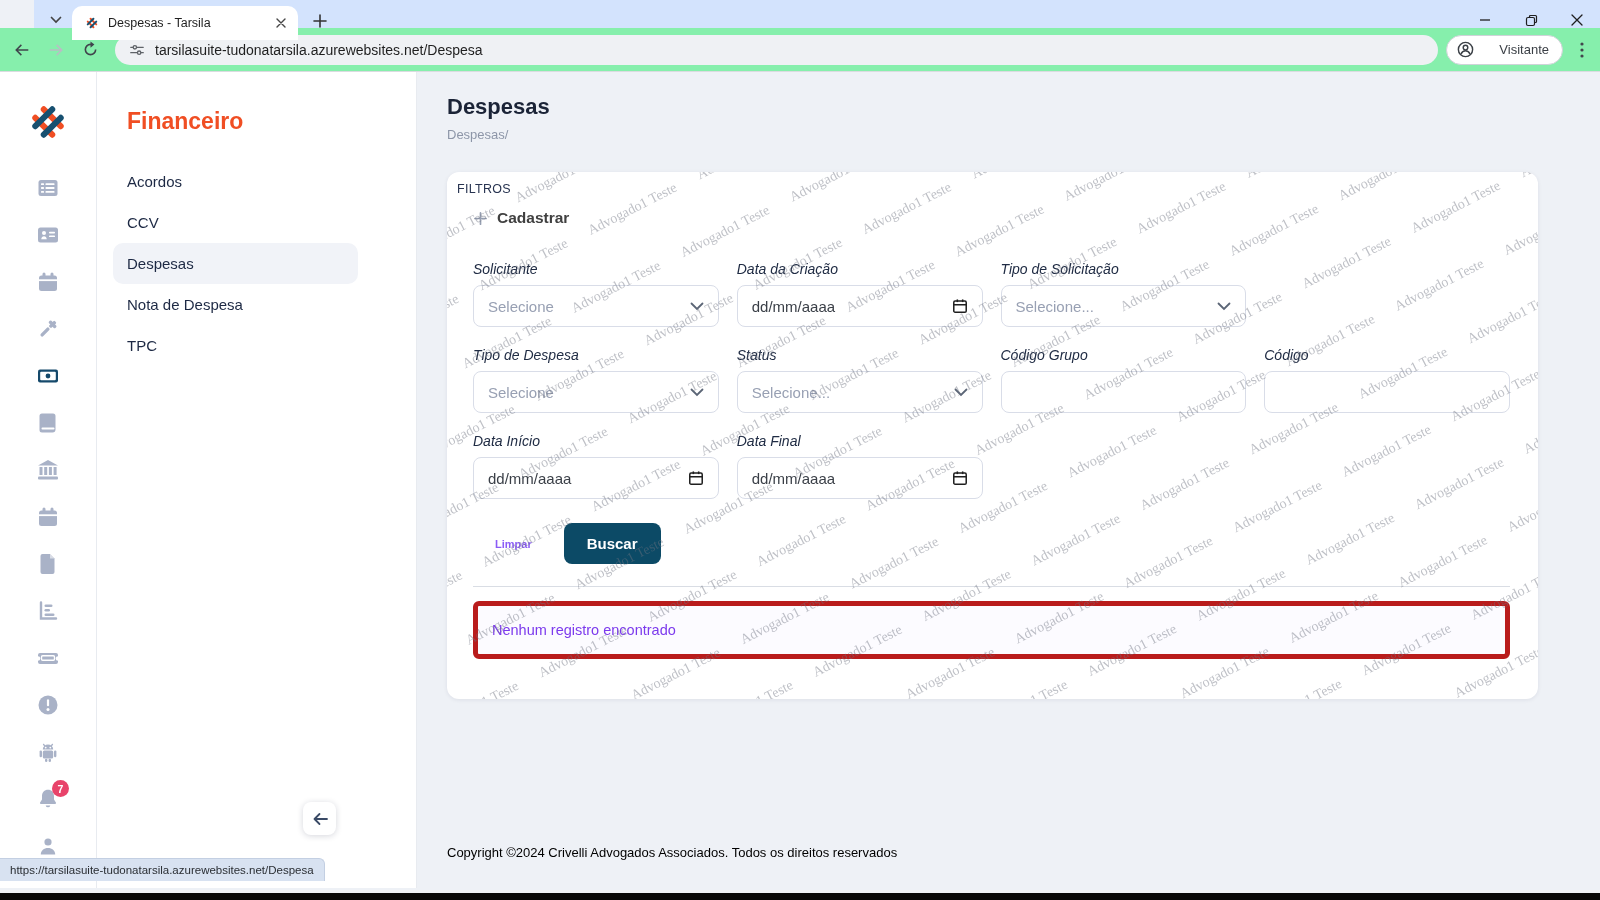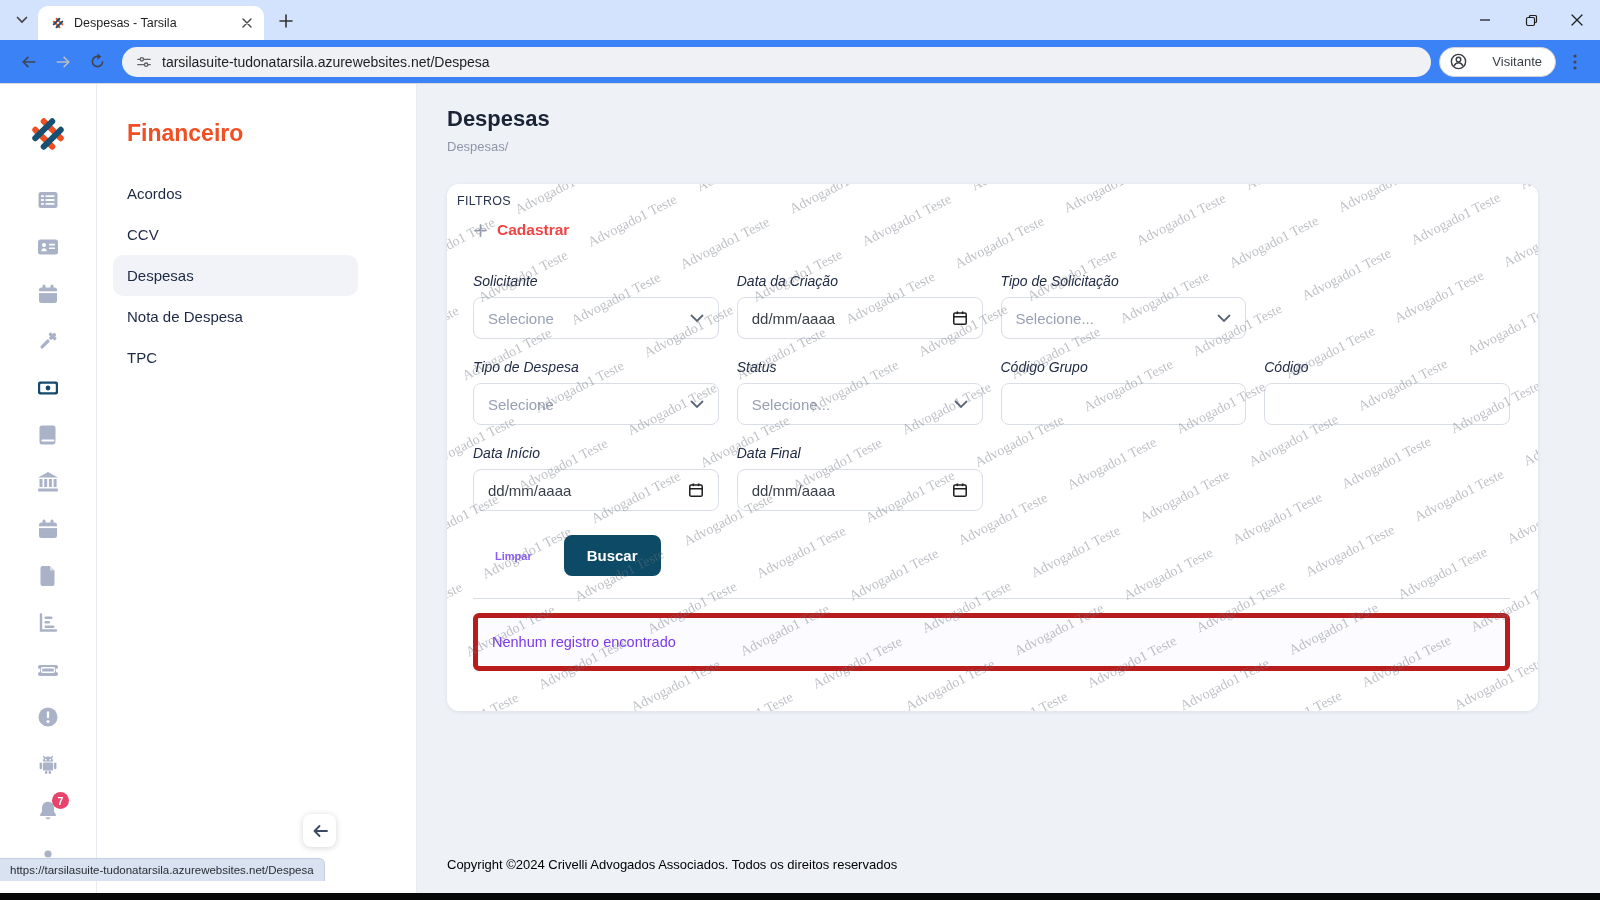--- a/index.html
+++ b/index.html
@@ -1,29 +1,29 @@
 <!DOCTYPE html>
 <html><head>
 <meta charset="utf-8">
 <style>
   * { margin:0; padding:0; box-sizing:border-box; }
   html,body { width:1600px; height:900px; overflow:hidden; }
   body { font-family:"Liberation Sans", sans-serif; position:relative; background:#eef1f6; }
 
   
-  .tabstrip { height:40px; background:#d3e3fd; position:relative; display:flex; align-items:center; }
+  .tabstrip { height:28px; background:#d3e3fd; position:relative; display:flex; align-items:center;margin-left:34px; }
   .tab-search { position:absolute; left:10px; top:8px; width:24px; height:24px; display:flex; align-items:center; justify-content:center; color:#444; cursor:pointer; }
   .tab { position:absolute; left:38px; top:6px; width:226px; height:34px; background:#fff; border-radius:10px 10px 0 0; display:flex; align-items:center; padding:0 8px 0 12px; gap:8px; }
   .tab-title { flex:1; font-size:12.5px; color:#1f1f1f; white-space:nowrap; overflow:hidden; text-overflow:ellipsis; }
   .tab-close { width:18px; height:18px; display:flex; align-items:center; justify-content:center; color:#474747; border-radius:50%; cursor:pointer; }
   .newtab-btn { position:absolute; left:274px; top:9px; width:24px; height:24px; display:flex; align-items:center; justify-content:center; color:#333; cursor:pointer; }
   .win-controls { position:absolute; right:0; top:0; height:40px; display:flex; align-items:center; }
   .win-btn { width:46px; height:40px; display:flex; align-items:center; justify-content:center; color:#1f1f1f; cursor:pointer; }
 
-  .toolbar { height:44px; background:#3b82f6; display:flex; align-items:center; padding:0 12px; border-bottom:1px solid #dadce0; }
+  .toolbar { height:44px; background:#86efac; display:flex; align-items:center; padding:0 5px; border-bottom:1px solid #dadce0; }
   .nav-btn { width:34px; height:34px; border-radius:50%; display:flex; align-items:center; justify-content:center; color:#40454c; cursor:pointer; }
   .nav-btn.disabled { color:#b9bdc4; }
   .urlbar { flex:1; height:30px; background:#eff1f4; border-radius:15px; display:flex; align-items:center; padding:0 14px; margin:0 8px; }
   .url-text { margin-left:10px; font-size:14px; color:#1f1f1f; }
   .profile-pill { height:30px; border:1px solid #cfd3d8; border-radius:15px; display:flex; align-items:center; gap:24px; padding:0 13px 0 9px; background:#fff; cursor:pointer; }
   .profile-label { font-size:13px; color:#3a3f45; }
   .kebab { width:26px; height:30px; display:flex; align-items:center; justify-content:center; color:#42464c; cursor:pointer; margin-left:6px; }
 
   
   .app { display:flex; height:816px; position:relative; }
@@ -39,21 +39,21 @@
   .nav-item { width:245px; height:41px; display:flex; align-items:center; padding-left:14px; font-size:15px; color:#1d2944; border-radius:10px; cursor:pointer; }
   .nav-item.active { background:#f1f3f8; }
 
   .main { flex:1; display:flex; flex-direction:column; background:#eef1f6; padding:22px 62px 0 30px; overflow:hidden; }
   .page-title { font-size:22px; font-weight:700; color:#1b2437; }
   .breadcrumb { font-size:13px; color:#8d96a8; margin-top:7px; margin-bottom:30px; }
 
   .card { position:relative; background:#fff; border-radius:12px; box-shadow:0 1px 4px rgba(20,30,60,.08); padding:10px 28px 40px 26px; }
   .filters-legend { font-size:12.5px; color:#273350; margin:0 0 13px -16px; letter-spacing:.3px; }
   .add-btn { display:inline-flex; align-items:center; gap:9px; background:none; border:none; cursor:pointer; margin-bottom:34px; font-family:inherit; }
-  .add-btn-label { font-size:15.5px; font-weight:600; color:#ef4444; }
+  .add-btn-label { font-size:15.5px; font-weight:600; color:#404040; }
 
   .filter-grid { display:grid; grid-template-columns:repeat(4,1fr); column-gap:18px; row-gap:20px; }
   .field-label { display:block; font-size:14px; color:#202c44; margin-bottom:8px;font-style:italic; }
   .input-box { position:relative; height:42px; border:1px solid #d9dde8; border-radius:8px; background:#fff; display:flex; align-items:center; padding:12px 14px; }
   .select-box { cursor:pointer; }
   .select-placeholder { font-size:15px; color:#98a0b3; flex:1; }
   .date-placeholder { font-size:15px; color:#3a3f47; flex:1; }
   .text-input { width:100%; height:42px; border:1px solid #d9dde8; border-radius:8px; background:#fff; padding:0 14px; font-size:15px; font-family:inherit; color:#202c44; outline:none; }
 
   .btn-row { display:flex; align-items:center; gap:10px; margin-top:24px; }

